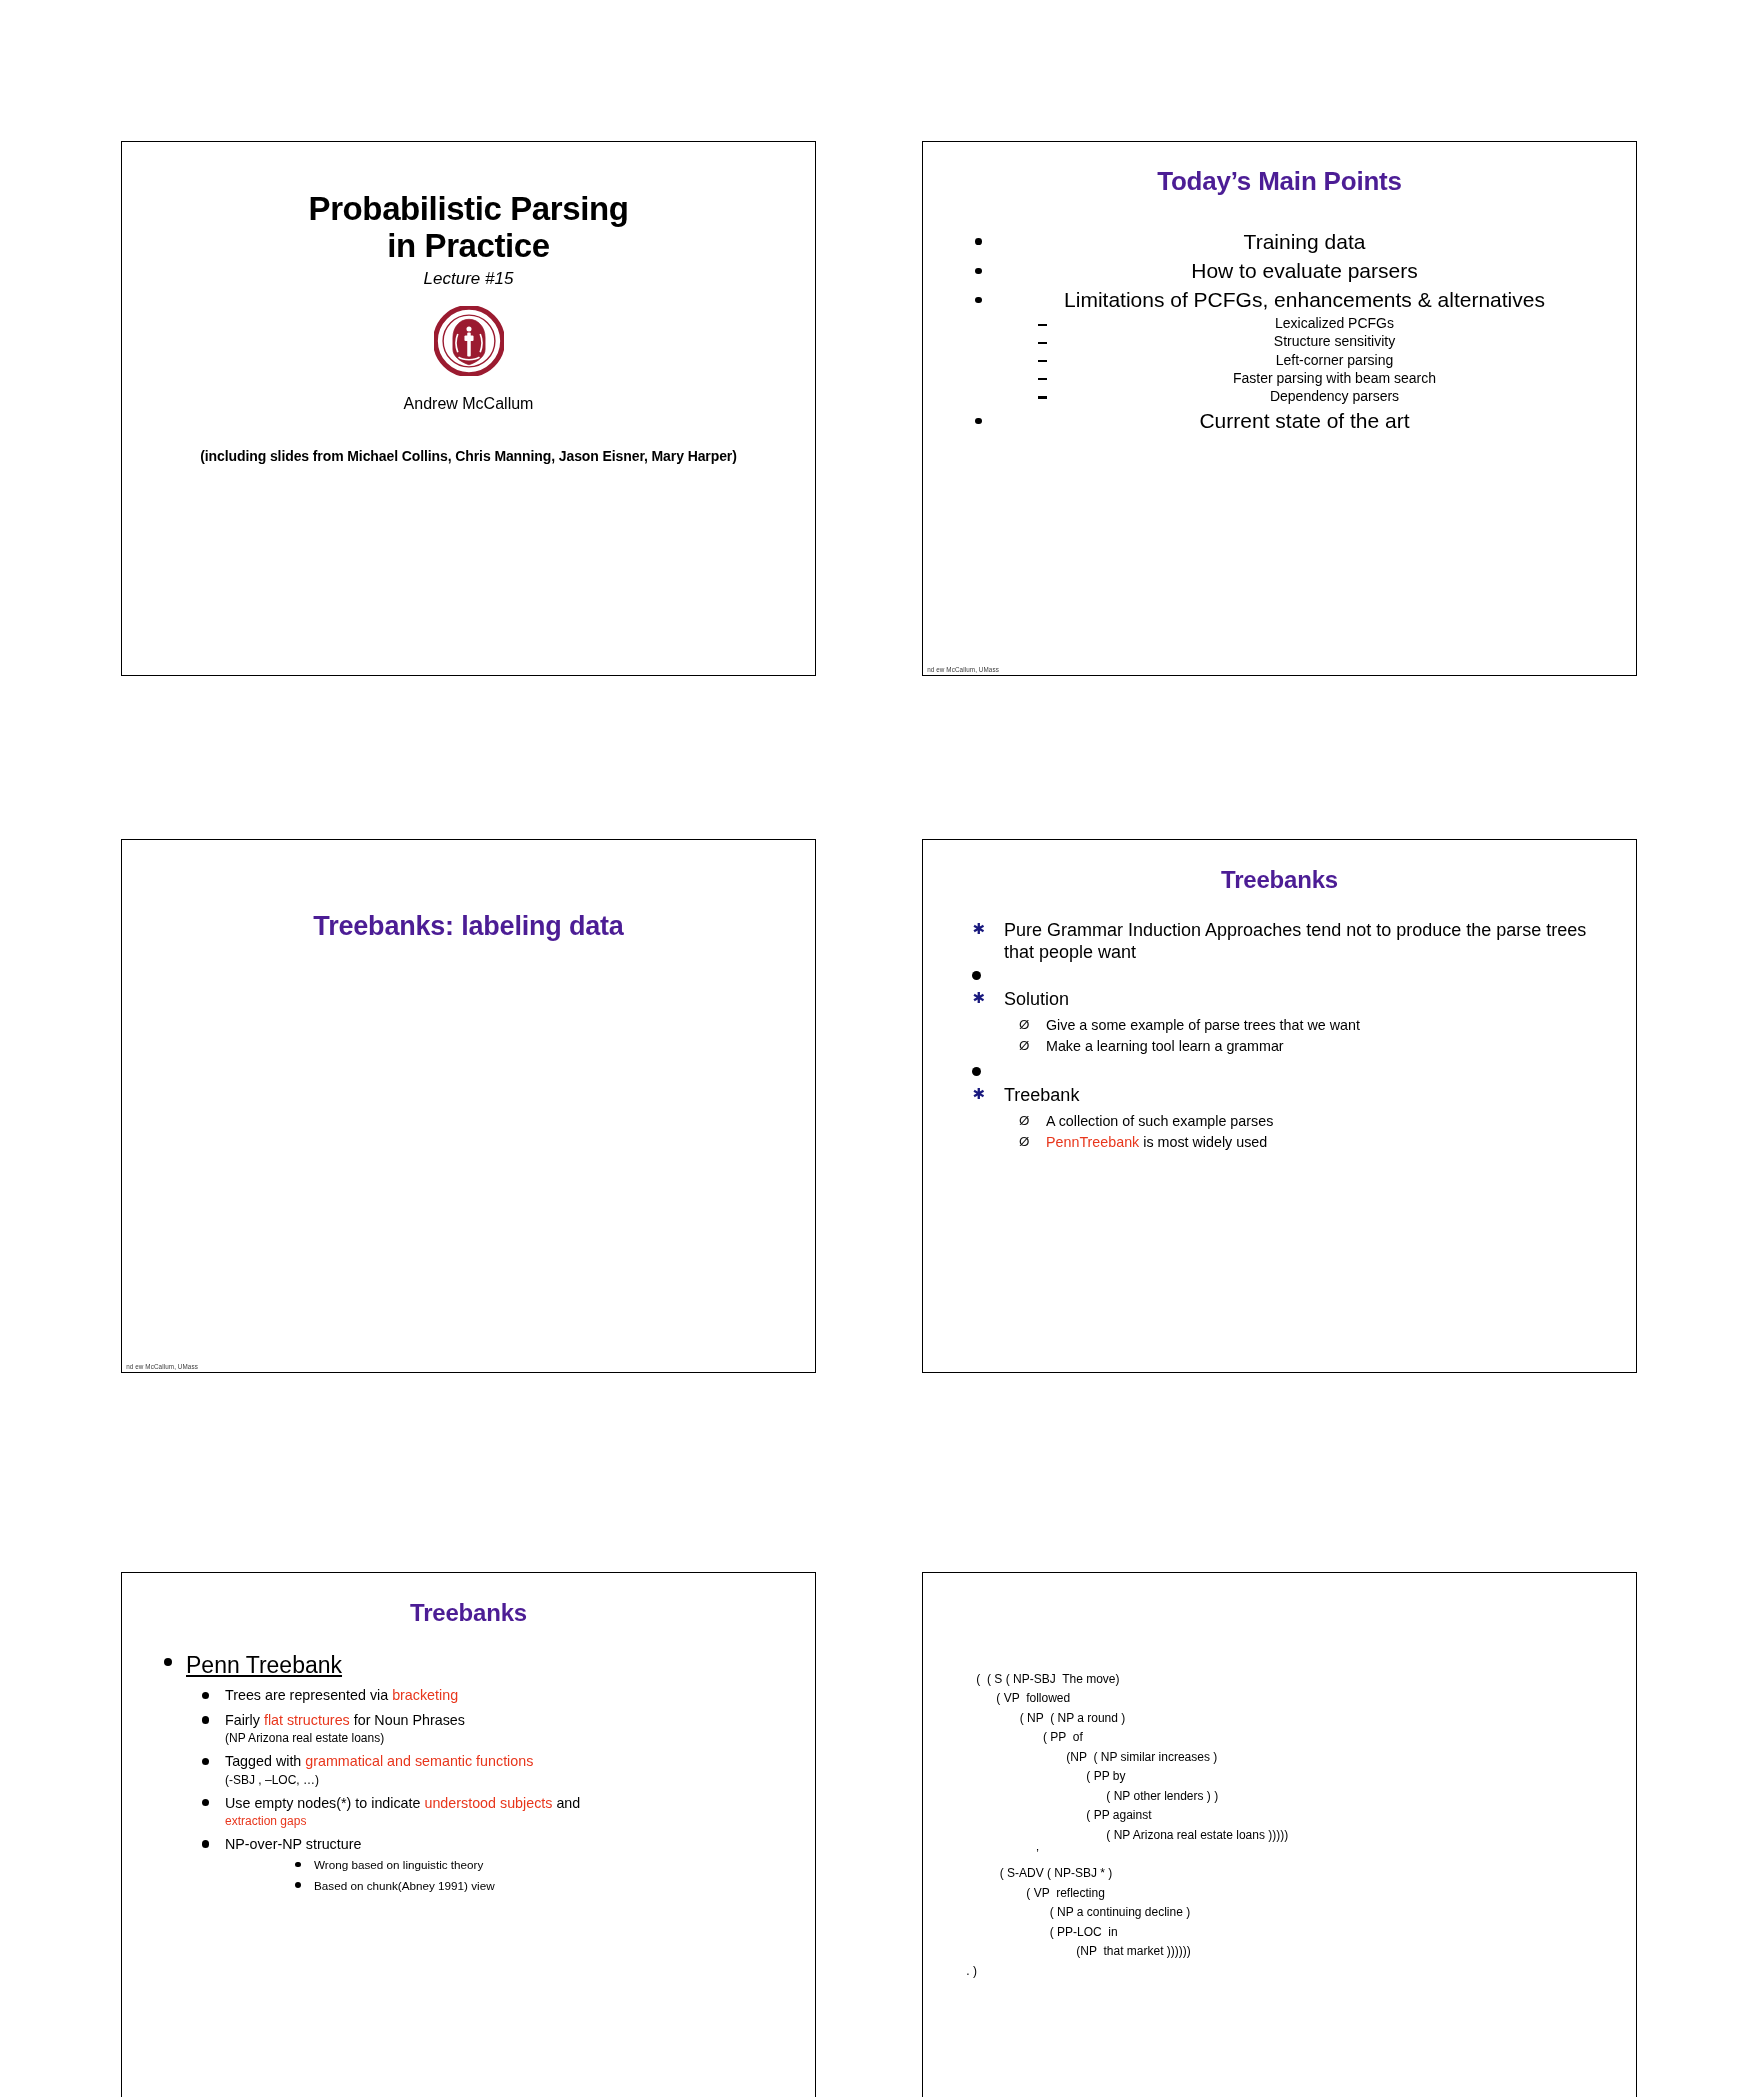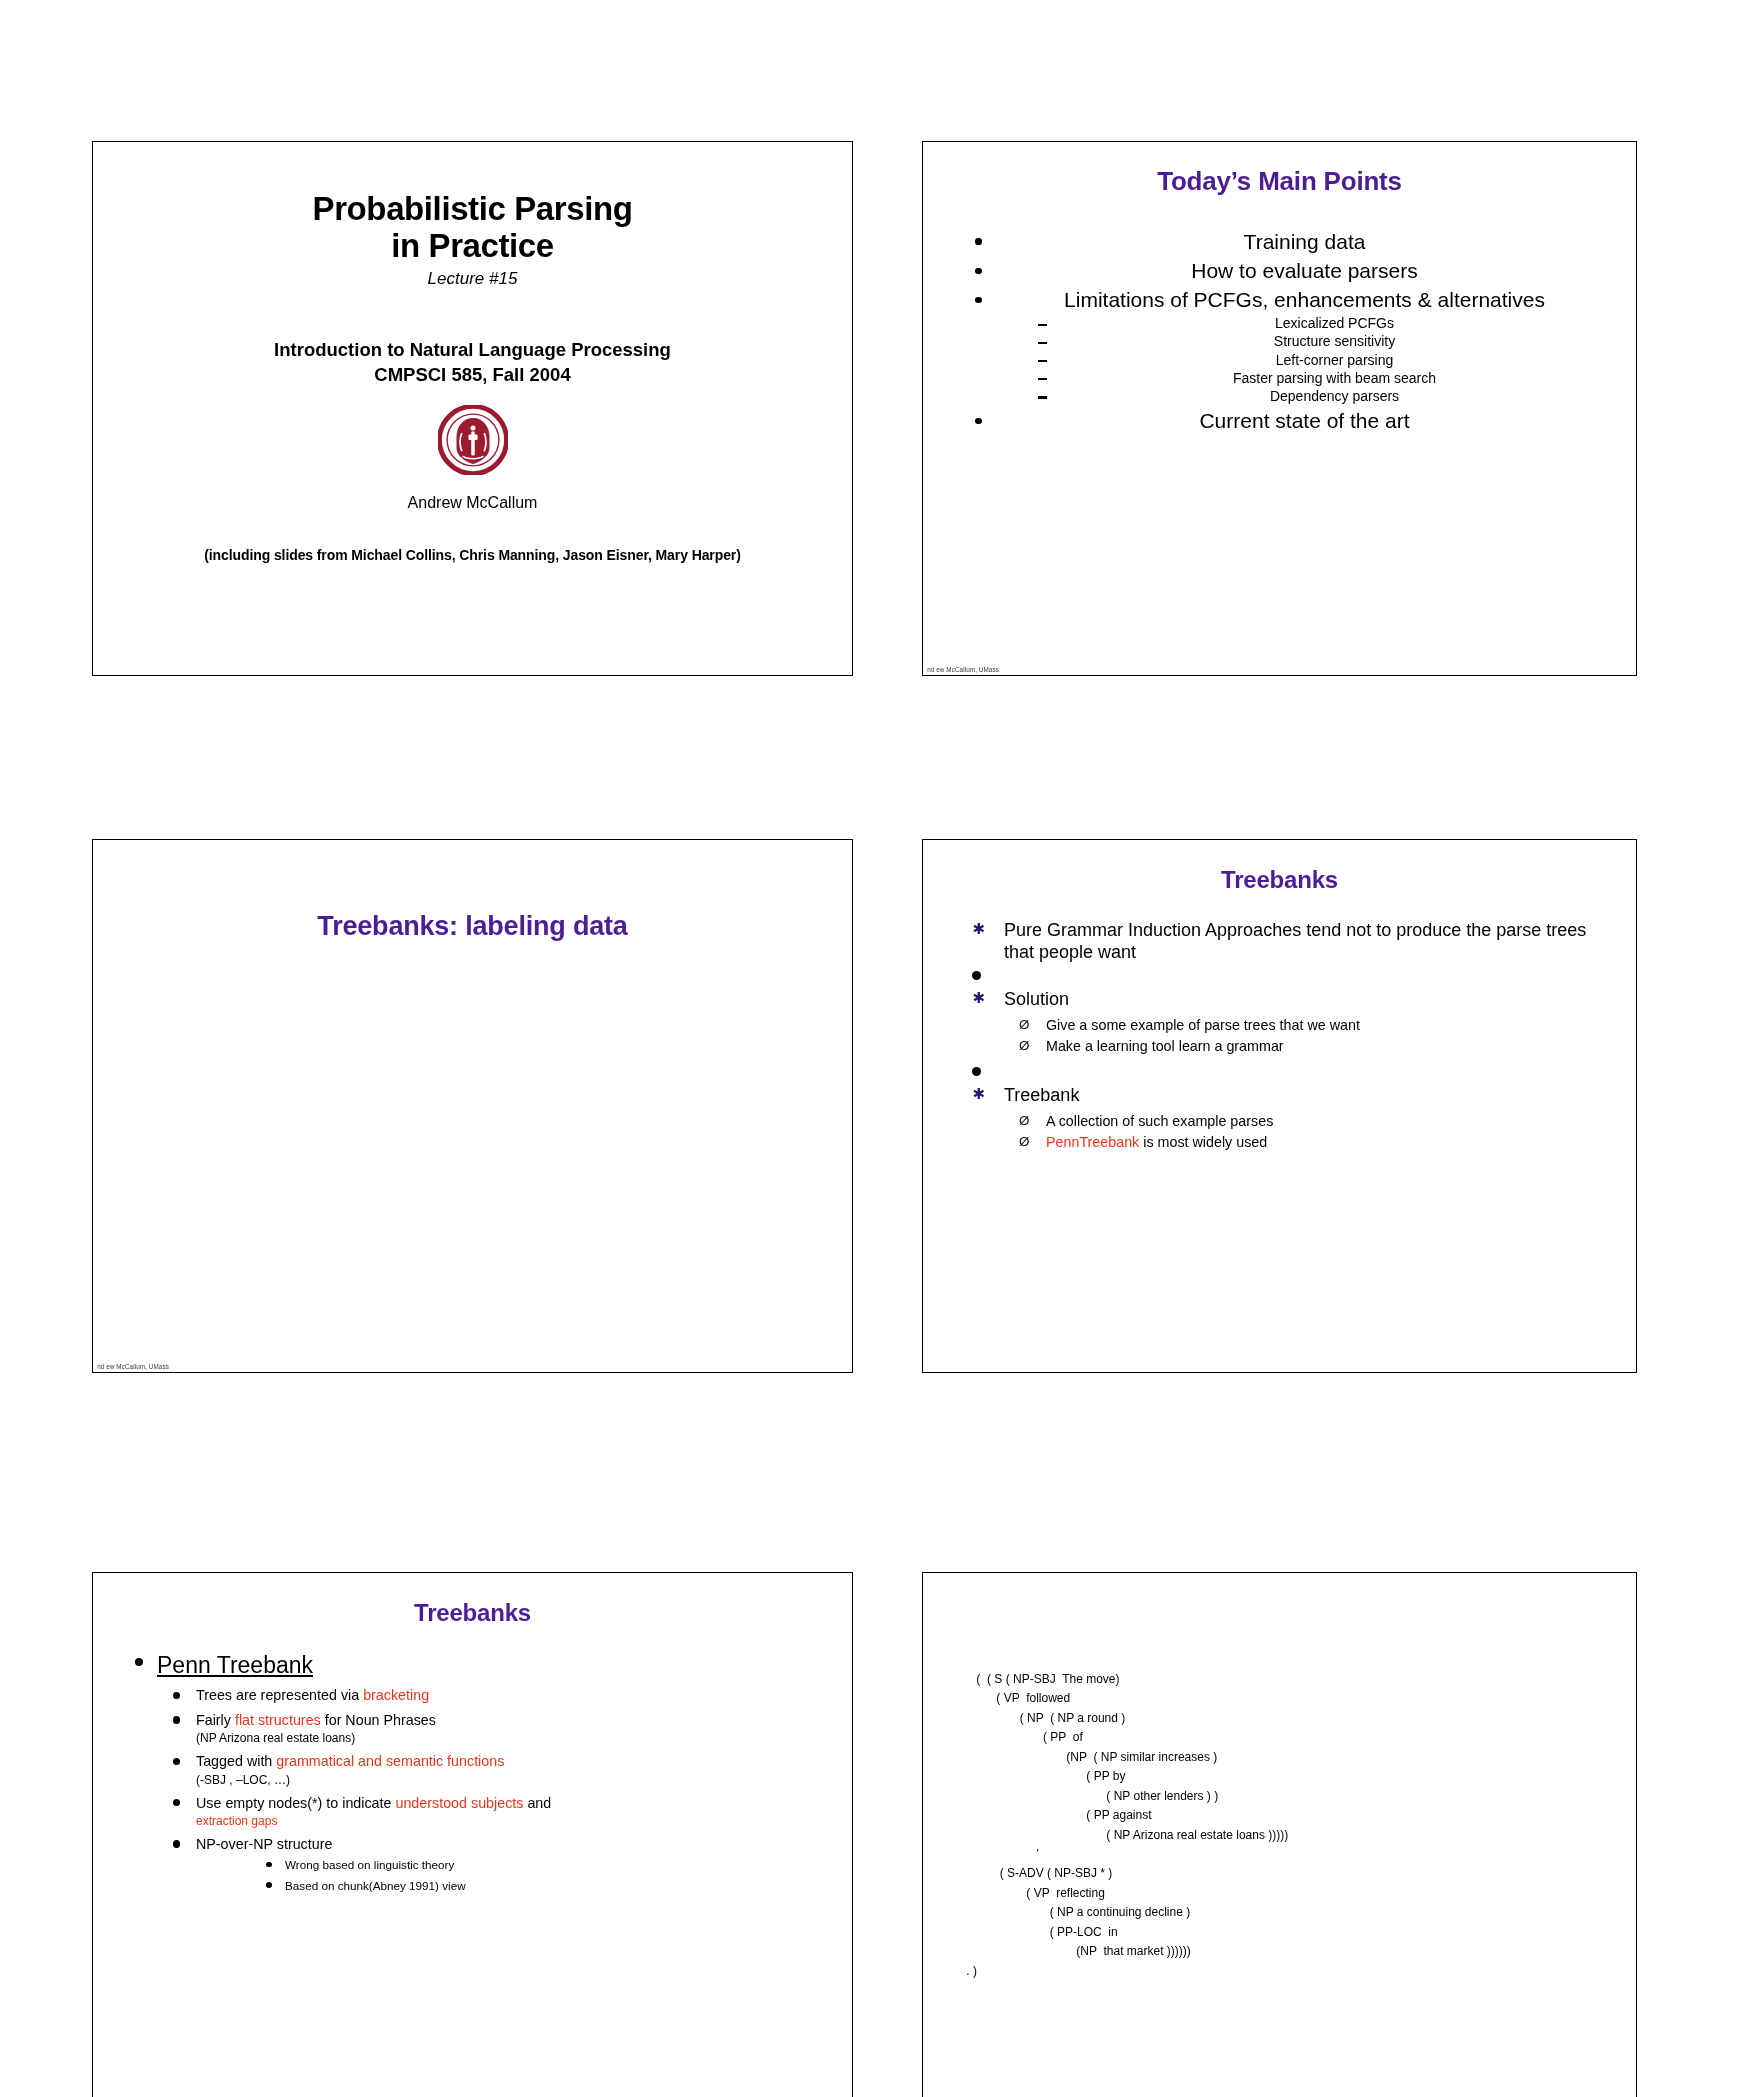--- a/index.html
+++ b/index.html
@@ -27,21 +27,21 @@
 
   .slide {
     position: absolute;
     background: #ffffff;
     border: 1.3px solid #000000;
     box-sizing: border-box;
     overflow: hidden;
   }
 
   
-  .col-l { left: 92px;  width: 761px; }
+  .col-l { left: 121px;  width: 695px; }
   .col-r { left: 922px; width: 715px; }
   .row-1 { top: 141px;  height: 535px; }
   .row-2 { top: 839px; height: 534px; }
   .row-3 { top: 1572px; height: 536px; }
 
   
   .slide-title {
     color: #4c1d95;
     font-weight: bold;
     text-align: center;
@@ -286,24 +286,20 @@
 <body>
 
 <div id="handout-page">
 
   <div class="slide col-l row-1" id="slide-title-page">
     <div class="main-title">
       <div>Probabilistic Parsing</div>
       <div>in Practice</div>
     </div>
     <div class="lecture-number">Lecture #15</div>
-    <div class="course-block">
-      <div>Introduction to Natural Language Processing</div>
-      <div>CMPSCI 585, Fall 2004</div>
-    </div>
     <div class="seal-wrap">
       <svg class="seal" width="70" height="70" viewBox="0 0 100 100">
         <circle cx="50" cy="50" r="48" fill="none" stroke="#9b1b30" stroke-width="7"></circle>
         <circle cx="50" cy="50" r="37" fill="none" stroke="#9b1b30" stroke-width="2"></circle>
         <path d="M50 19 C63 19 73 30 73 45 L73 62 C73 72 62 80 50 84 C38 80 27 72 27 62 L27 45 C27 30 37 19 50 19 Z" fill="#9b1b30" stroke="#9b1b30" stroke-width="1"></path>
         <path d="M38 24 C44 20 56 20 62 24 L62 29 C56 26 44 26 38 29 Z" fill="#9b1b30"></path>
         <circle cx="50" cy="33" r="3.6" fill="#ffffff"></circle>
         <rect x="47.5" y="38" width="5" height="34" rx="1.4" fill="#ffffff"></rect>
         <rect x="43.5" y="42" width="13" height="8" rx="1.6" fill="#ffffff"></rect>
         <path d="M34 40 C31 47 31 58 34 66" fill="none" stroke="#ffffff" stroke-width="2.4"></path>

